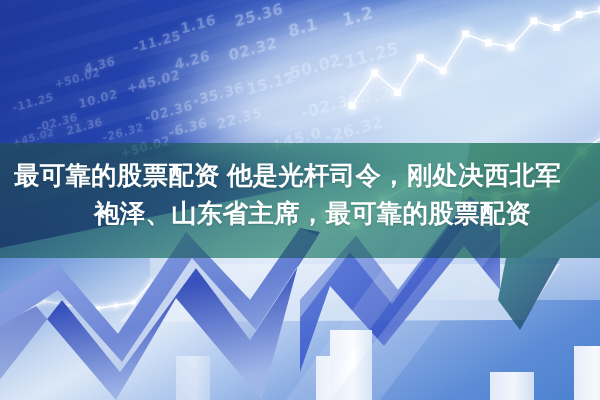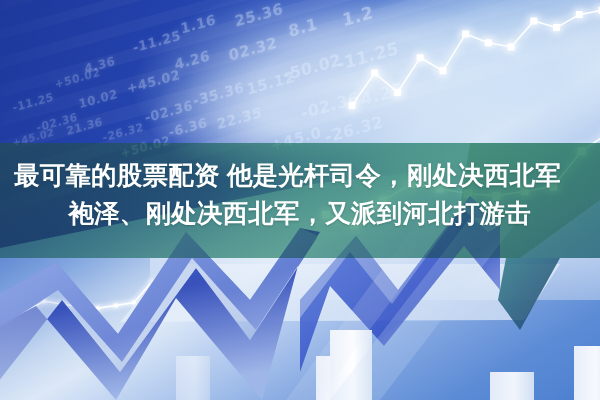--- a/index.html
+++ b/index.html
@@ -341,16 +341,16 @@
       <polygon points="330,400 470,218 520,218 380,400" fill="#cfe0f6" opacity="0.22"></polygon>
       <polygon points="286,400 420,218 452,218 318,400" fill="#e6eefb" opacity="0.16"></polygon>
     </svg>
   </div>
 
   <div id="green-band"></div>
   <div id="green-band-tint"></div>
 
   <div id="caption">
     <div class="caption-line l1">最可靠的股票配资 他是光杆司令，刚处决西北军</div>
-    <div class="caption-line l2">袍泽、刚处决西北军，又派到河北打游击</div>
+    <div class="caption-line l2">袍泽、山东省主席，最可靠的股票配资</div>
   </div>
 
 </div>
 
 </body></html>

